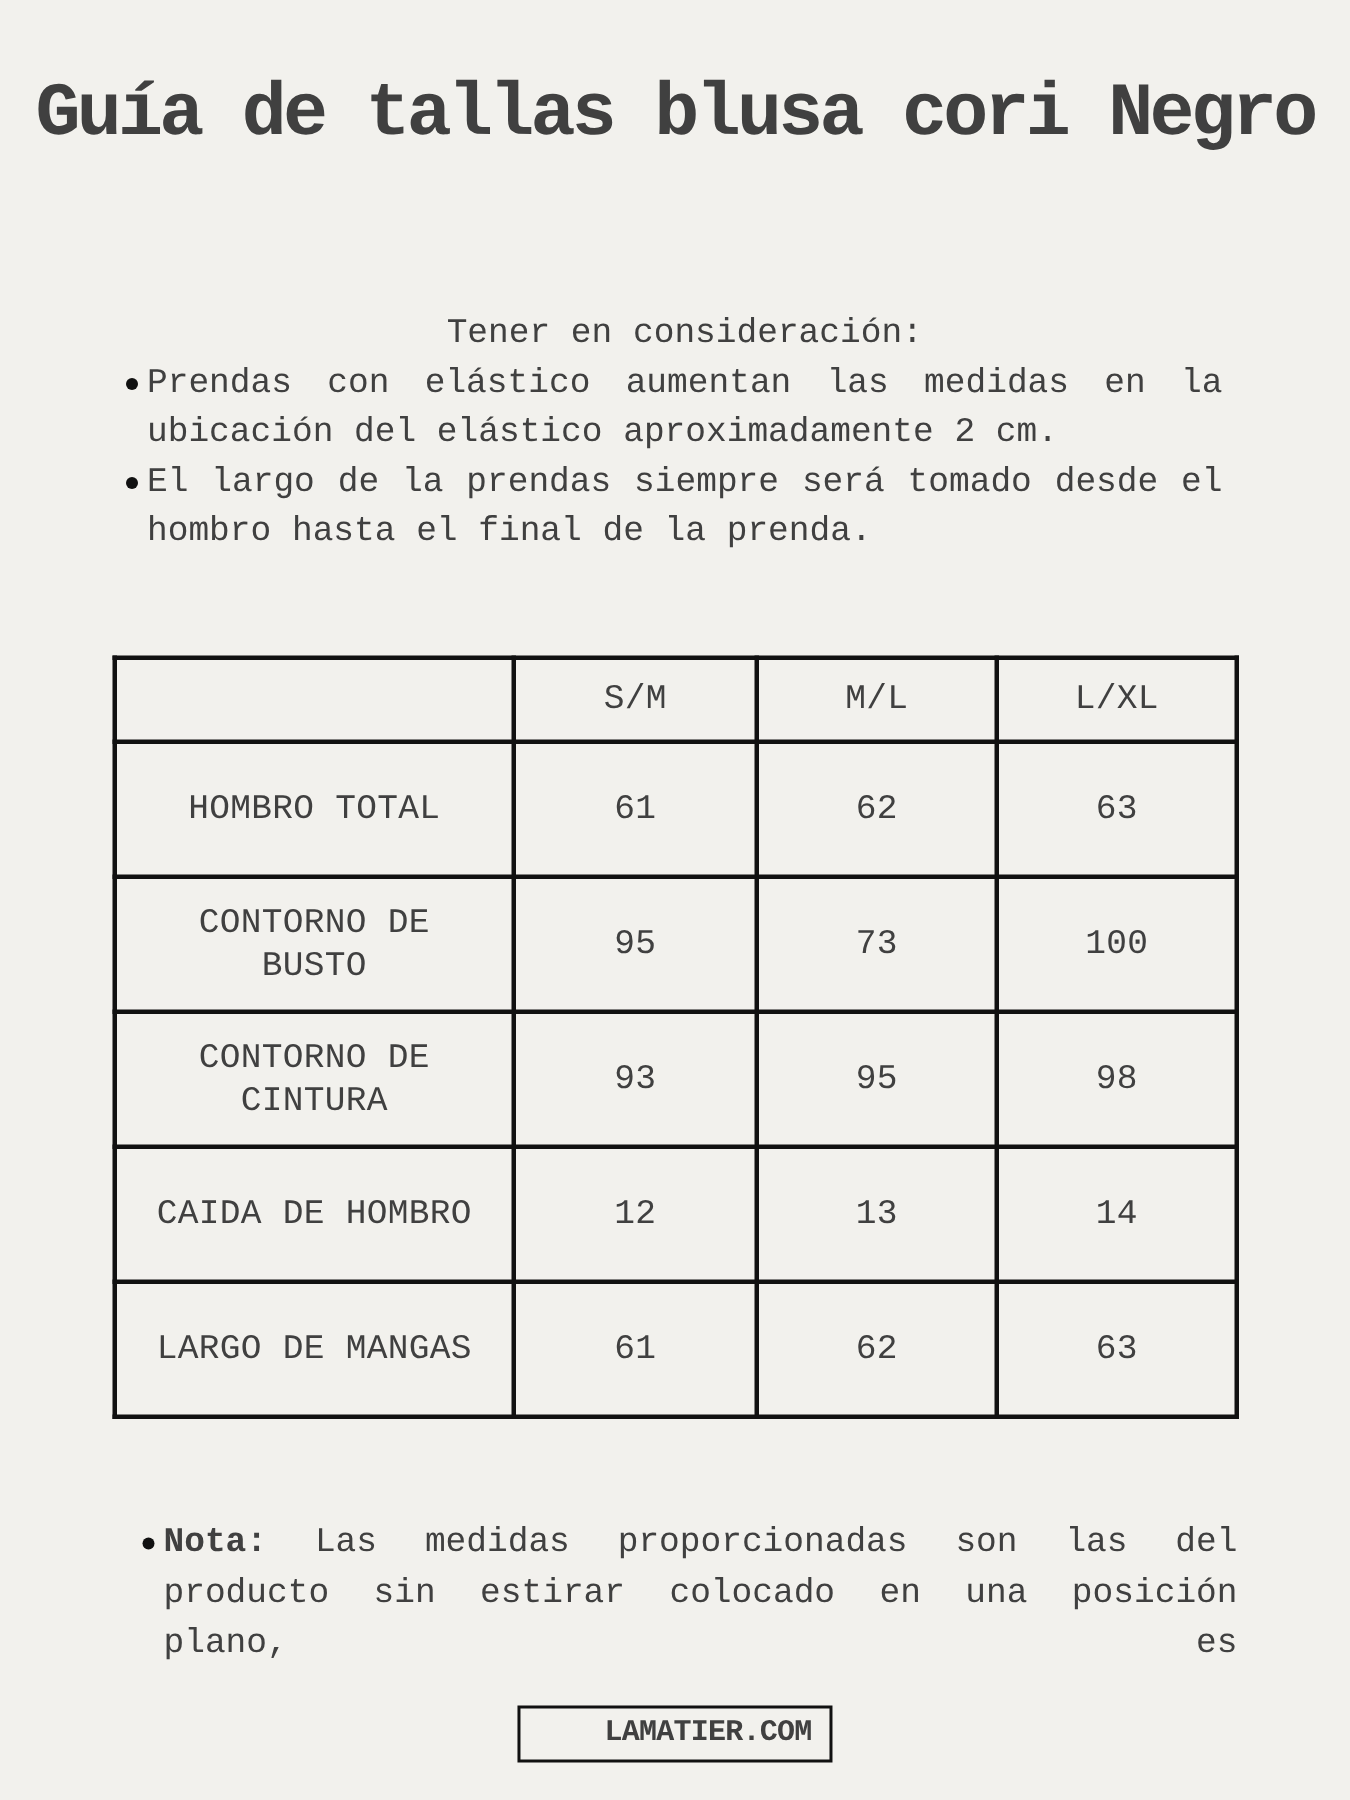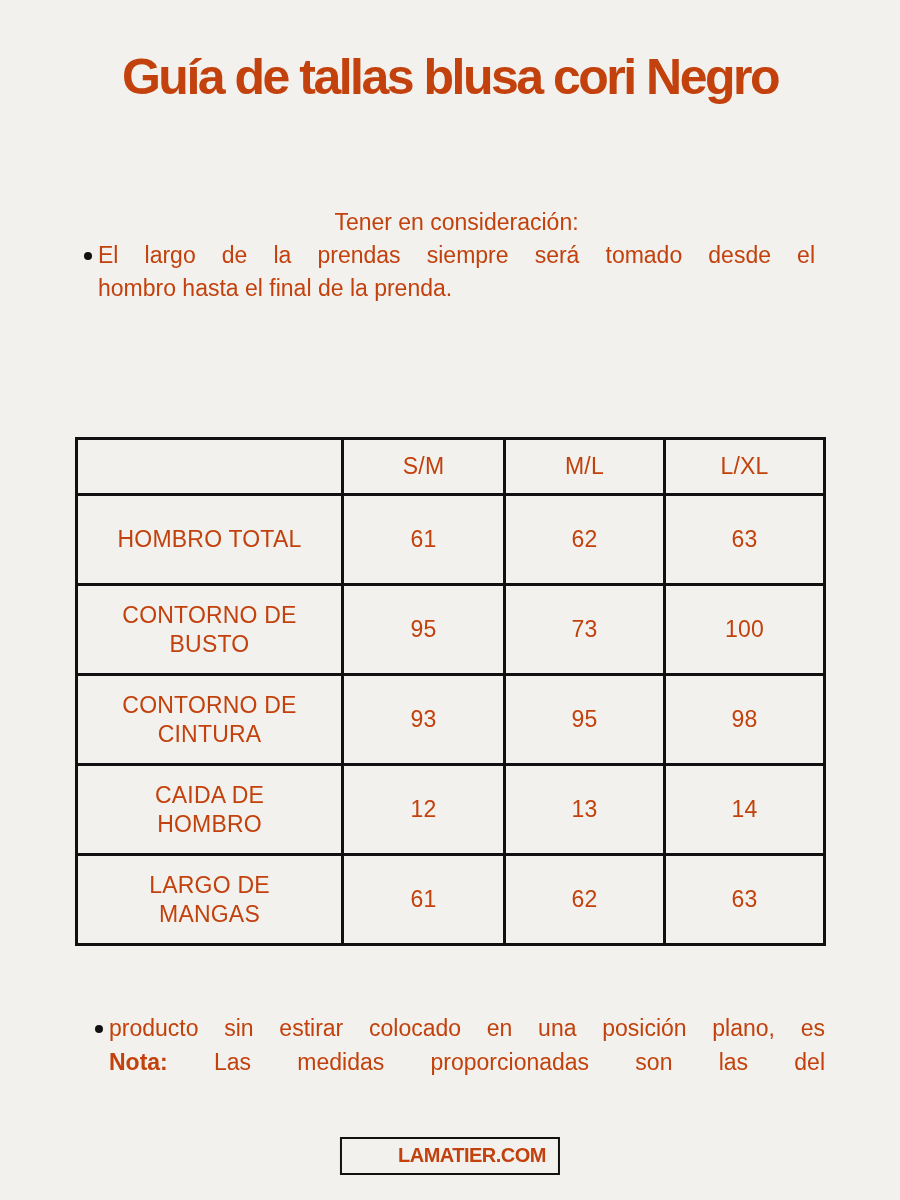--- a/index.html
+++ b/index.html
@@ -1,22 +1,22 @@
 <!DOCTYPE html>
 <html><head>
 <meta charset="utf-8">
 <style>
   * { margin:0; padding:0; box-sizing:border-box; }
   html,body { background:#f2f1ed; }
   #page {
     position:relative;
     width:900px; height:1200px;
     background:#f2f1ed;
-    color:#c2410c;
-    font-family:Liberation Sans, sans-serif;
+    color:#404040;
+    font-family:Liberation Mono, monospace;
     overflow:hidden;
     margin:0 auto;
   }
 
   
   .title {
     position:absolute;
     top:49px; left:0; width:100%;
     text-align:center;
     font-size:50px;
@@ -98,20 +98,27 @@
 </head>
 <body>
 
 <div id="page">
 
   <h1 class="title">Guía de tallas blusa cori Negro</h1>
 
   <div class="consider">
     <div class="consider-heading">Tener en consideración:</div>
 
+    <div class="bullet-item">
+      <span class="bullet-dot"></span>
+      <div class="bullet-lines">
+        <div class="jline">Prendas con elástico aumentan las medidas en la</div>
+        <div class="lline">ubicación del elástico aproximadamente 2 cm.</div>
+      </div>
+    </div>
 
     <div class="bullet-item">
       <span class="bullet-dot"></span>
       <div class="bullet-lines">
         <div class="jline">El largo de la prendas siempre será tomado desde el</div>
         <div class="lline">hombro hasta el final de la prenda.</div>
       </div>
     </div>
   </div>
 
@@ -153,22 +160,22 @@
       <td>62</td>
       <td>63</td>
     </tr>
   </tbody>
     </table>
 
   <div class="note">
     <div class="note-flex">
       <span class="bullet-dot"></span>
       <div class="bullet-lines">
+        <div class="jline"><b>Nota:</b> <span>Las medidas proporcionadas son las del</span></div>
         <div class="jline">producto sin estirar colocado en una posición plano, es</div>
-        <div class="jline"><b>Nota:</b> <span>Las medidas proporcionadas son las del</span></div>
       </div>
     </div>
   </div>
 
   <div class="footer-box">
     <span class="footer-text">LAMATIER.COM</span>
   </div>
 
 </div>
 

